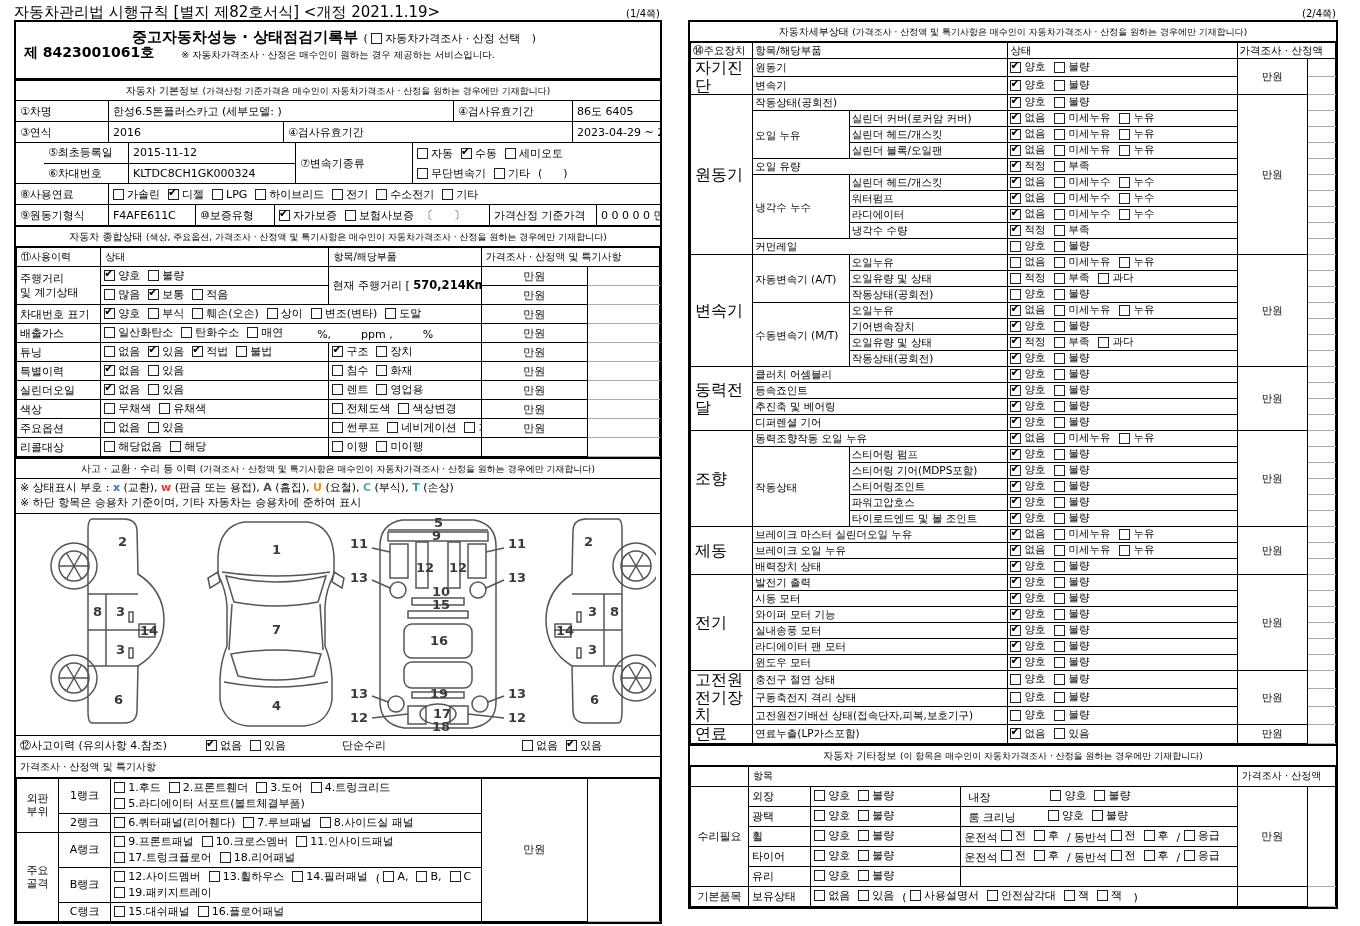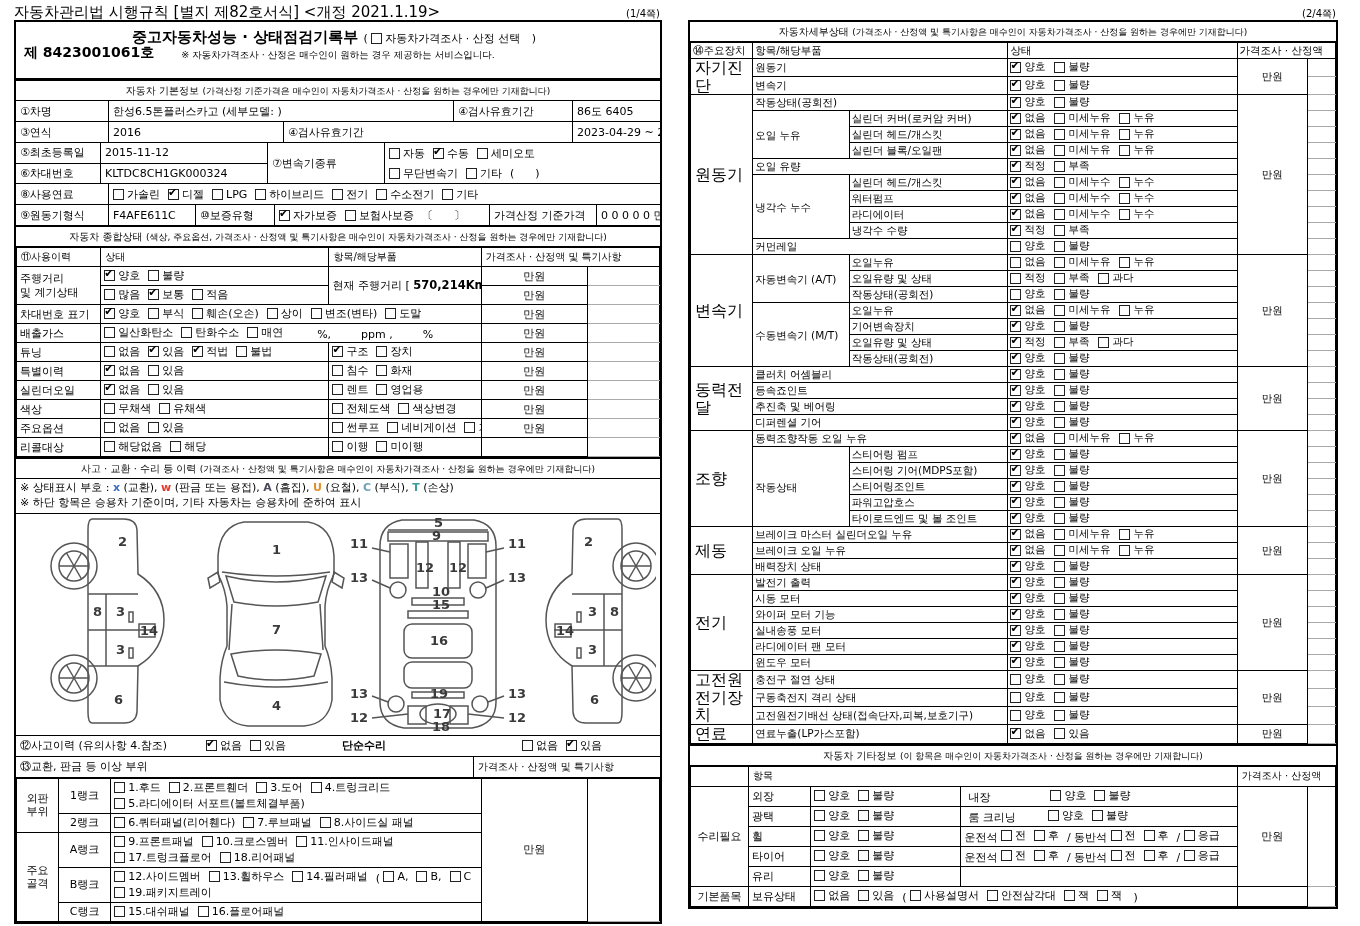--- a/index.html
+++ b/index.html
@@ -93,21 +93,21 @@
         <div class="fcell lab" style="width:110px;">④검사유효기간</div>
         <div class="fcell" style="flex:1;">86도 6405</div>
       </div>
       <div class="frow" style="height:20px;">
         <div class="fcell lab" style="width:84px;">③연식</div>
         <div class="fcell" style="width:166px;">2016</div>
         <div class="fcell lab" style="width:280px;">④검사유효기간</div>
         <div class="fcell" style="flex:1;">2023-04-29 ~ 2023-10-28</div>
       </div>
       <div class="frow" style="height:40px;">
-        <div class="stack hline" style="width:84px;border-right:1px solid #000;">
+        <div class="stack hline" style="width:84px;border-right:1px solid #000;margin-left:28px;">
           <div class="lab">⑤최초등록일</div>
           <div class="lab">⑥차대번호</div>
         </div>
         <div class="stack hline" style="width:166px;border-right:1px solid #000;">
           <div>2015-11-12</div>
           <div>KLTDC8CH1GK000324</div>
         </div>
         <div class="fcell lab" style="width:108px;">⑦변속기종류</div>
         <div class="stack" style="flex:1;">
           <div>
@@ -532,35 +532,34 @@
       <div class="fcell" style="width:128px;border-right:none;">
           <span class="opt">
             <span class="box chk"></span>
             <span class="olbl">없음</span>
           </span>
           <span class="opt">
             <span class="box"></span>
             <span class="olbl">있음</span>
           </span>
         </div>
-      <div class="fcell lab" style="width:172px;border-right:none;font-weight:bold;">단순수리</div>
+      <div class="fcell lab" style="width:172px;border-right:none;">단순수리</div>
       <div class="fcell" style="flex:1;border-right:none;">
           <span class="opt">
             <span class="box"></span>
             <span class="olbl">없음</span>
           </span>
           <span class="opt">
             <span class="box chk"></span>
             <span class="olbl">있음</span>
           </span>
         </div>
     </div>
 
     <div class="frow" style="height:20px;">
-      <div class="fcell lab" style="flex:1;">⑬교환, 판금 등 이상 부위</div>
       <div class="fcell lab" style="width:178px;border-right:none;font-size:10px;">가격조사 · 산정액 및 특기사항</div>
     </div>
 
     <table>
       <colgroup>
           <col style="width:42px">
           <col style="width:52px">
           <col style="width:370px">
           <col style="width:106px">
           <col style="width:72px">

